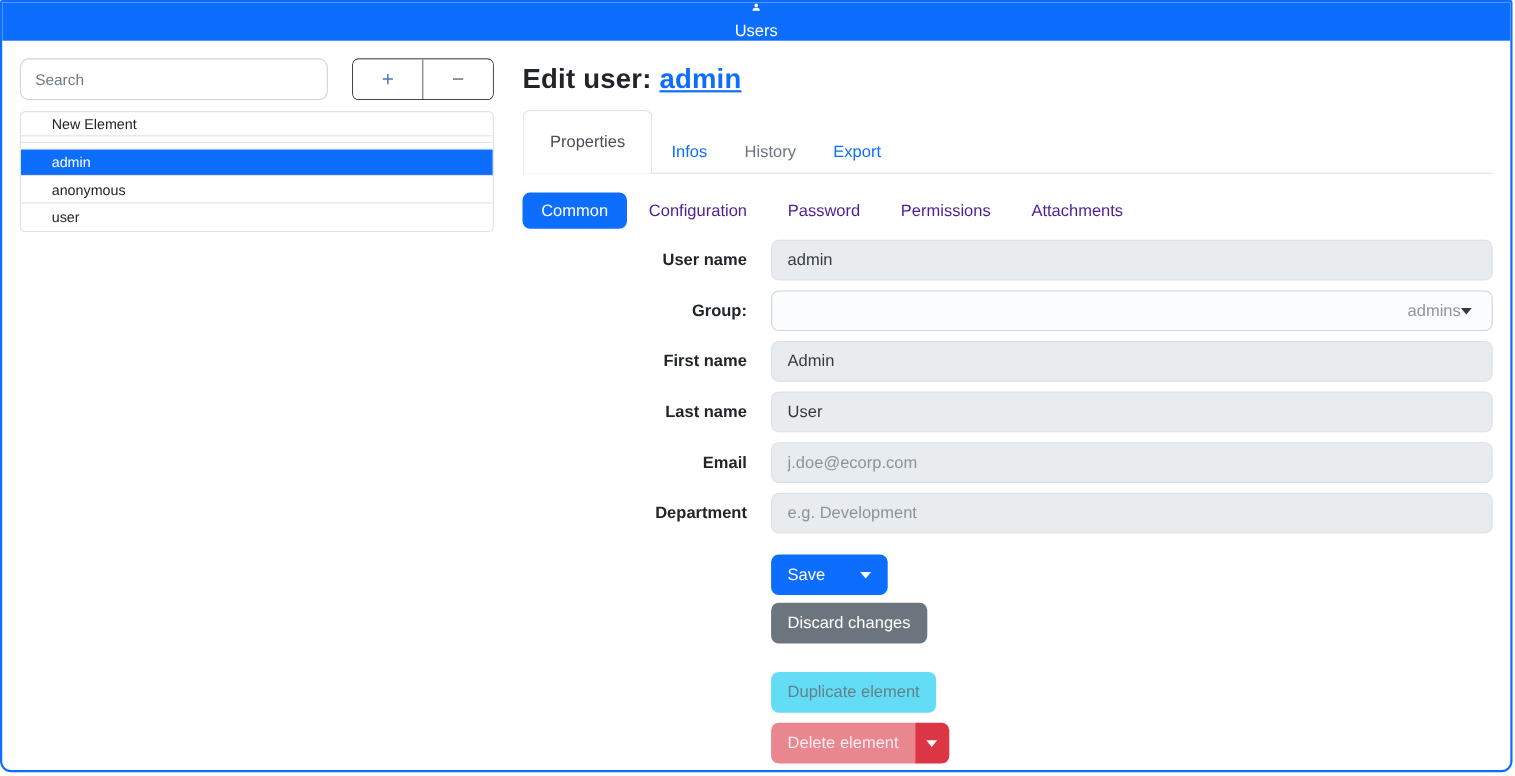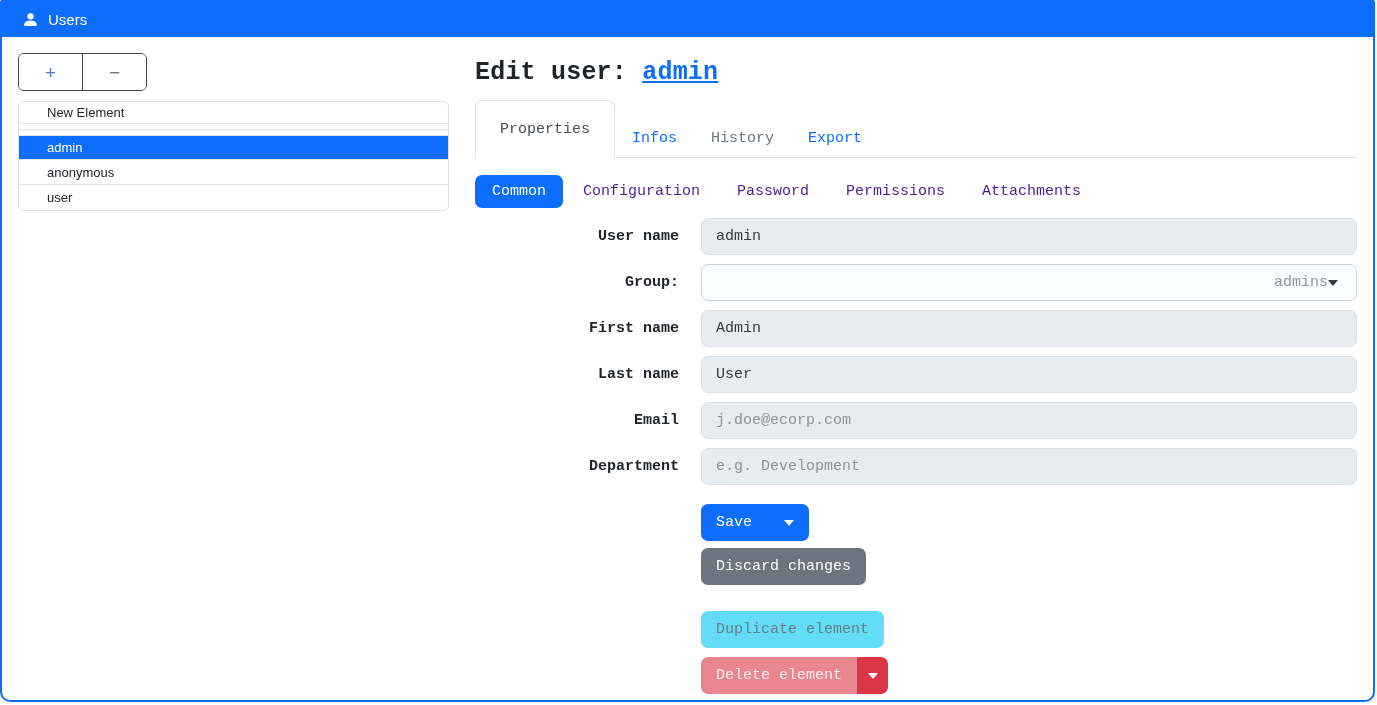--- a/index.html
+++ b/index.html
@@ -10,21 +10,21 @@
     color: #212529;
   }
   .app {
     width: 1375px; height: 702px; margin: 0;
     border: 2px solid #0d6efd;
     border-radius: 2px 2px 10px 10px;
     background: #fff; overflow: hidden;
   }
   .topbar {
     height: 35px; background: #0d6efd; color: #fff;
-    display: flex; align-items: center; padding: 0 20px; gap: 9px;
+    display: flex; align-items: center; padding: 0 20px; gap: 9px; flex-direction: column;
   }
   .topbar .title { font-size: 15px; }
   .person-icon { width: 17px; height: 17px; display: block; }
 
   .content { display: flex; padding: 16px 16px 0 16px; }
 
   
   .sidebar { width: 431px; flex: none; }
   .search-row { display: flex; justify-content: space-between; align-items: center; }
   .search-input {
@@ -51,21 +51,21 @@
   }
   .list-row { display: flex; align-items: center; padding-left: 28px; }
   .row-new { height: 22px; border-bottom: 1px solid #dee2e6; }
   .row-spacer { height: 6px; border-bottom: 1px solid #dee2e6; padding: 0; }
   .row-spacer:last-of-type { border-bottom: none; }
   .row-item { height: 25px; border-bottom: 1px solid #dee2e6; cursor: pointer; }
   .row-item:last-child { border-bottom: none; }
   .row-item.active { background: #0d6efd; color: #fff; height: 24px; }
 
   
-  .main { flex: 1; padding-left: 26px; min-width: 0; font-family: Liberation Mono, monospace; }
+  .main { flex: 1; padding-left: 26px; min-width: 0; }
   .page-heading { font-size: 25px; font-weight: 700; margin-top: 5px; letter-spacing: .2px; }
   .page-heading a { color: #0d6efd; text-decoration: underline; font-weight: 700; }
 
   .tabs { display: flex; align-items: flex-end; border-bottom: 1px solid #dee2e6; margin-top: 13px; }
   .tab { font-size: 15px; padding: 10px 17px; cursor: pointer; color: #0d6efd; text-decoration: none; }
   .tab.active {
     color: #495057; background: #fff; border: 1px solid #dee2e6; border-bottom: none;
     border-radius: 7px 7px 0 0; padding: 20px 24px; margin-bottom: -1px;
     position: relative; background-clip: padding-box;
   }
@@ -131,20 +131,21 @@
     <svg class="person-icon" viewBox="0 0 16 16" fill="#ffffff" xmlns="http://www.w3.org/2000/svg">
       <path d="M3 14s-1 0-1-1 1-4 6-4 6 3 6 4-1 1-1 1H3zm5-6a3 3 0 1 0 0-6 3 3 0 0 0 0 6z"></path>
     </svg>
     <span class="title">Users</span>
   </div>
 
   <div class="content">
 
     <div class="sidebar">
       <div class="search-row">
+        <input class="search-input" type="text" placeholder="Search" style="">
         <div class="addrem-group">
           <button class="addrem-btn add">+</button>
           <button class="addrem-btn remove">−</button>
         </div>
       </div>
 
       <div class="element-list">
         <div class="list-row row-new">New Element</div>
         <div class="list-row row-spacer"></div>
         <div class="list-row row-spacer"></div>

